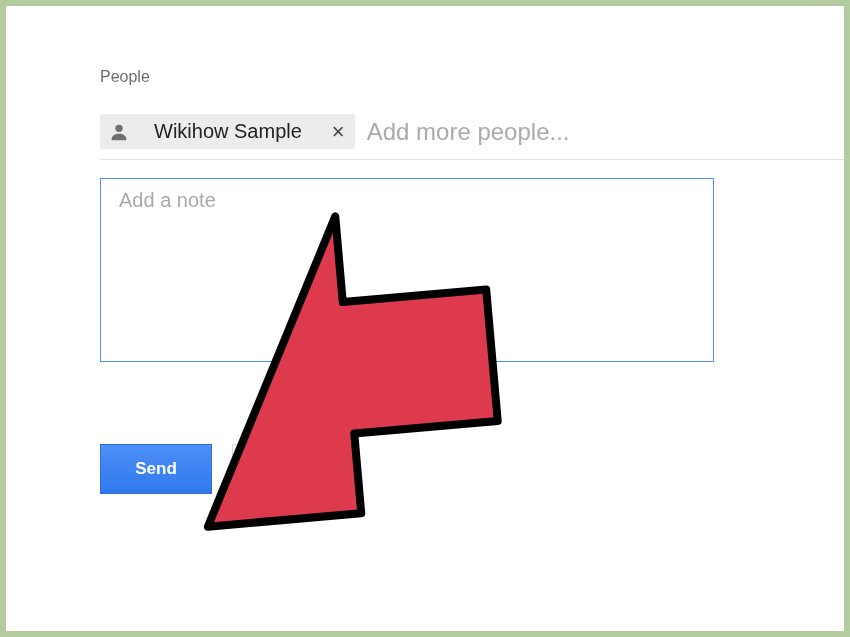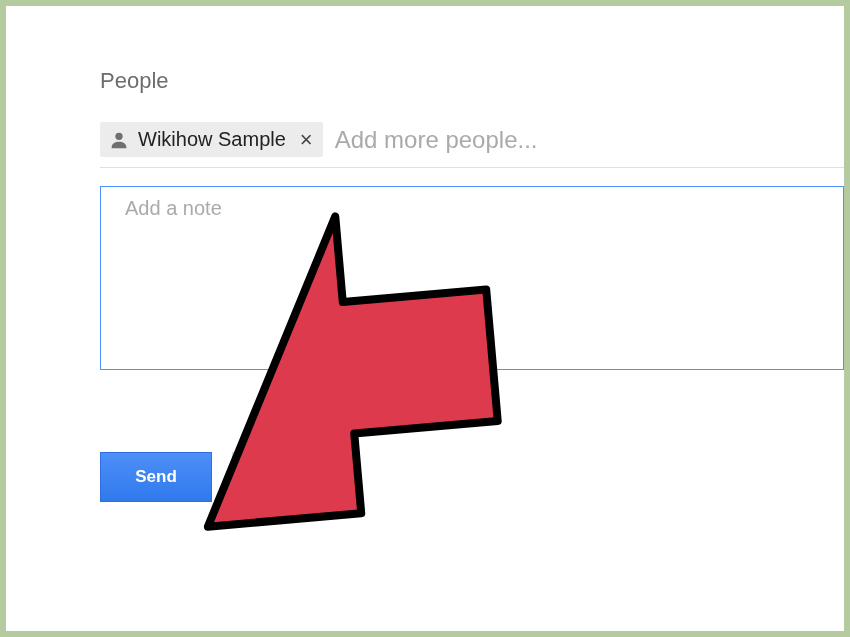--- a/index.html
+++ b/index.html
@@ -17,39 +17,39 @@
     }
     .dialog {
       background: #fff;
       width: 100%;
       height: 100%;
       padding: 62px 0 0 94px;
       position: relative;
       overflow: hidden;
     }
     .section-label {
-      font-size: 22px;
+      font-size: 16px;
       color: #6d6d6d;
       margin-bottom: 28px;
     }
     .people-input-row {
       display: flex;
       align-items: center;
       gap: 12px;
       border-bottom: 1px solid #e0e0e0;
       padding-bottom: 10px;
       margin-bottom: 18px;
     }
     .chip {
       display: inline-flex;
       align-items: center;
       background: #ececec;
       border-radius: 2px;
       padding: 6px 10px 6px 8px;
-      gap: 8px;
+      gap: 24px;
       text-align: center;
     }
     .chip-icon {
       width: 22px;
       height: 22px;
       color: #6f6f6f;
       display: flex;
       align-items: center;
       justify-content: center;
     }
@@ -70,23 +70,23 @@
       font-size: 24px;
       color: #aaa;
       flex: 1;
       background: transparent;
     }
     .add-more::placeholder {
       color: #aaa;
     }
     .note-box {
       border: 1px solid #4d90fe;
-      width: 744px;
+      width: 614px;
       height: 184px;
-      padding: 10px 24px;
+      padding: 10px 18px;
       font-size: 20px;
       color: #aaa;
       font-family: Arial, sans-serif;
       resize: none;
       outline: none;
     }
     .note-box::placeholder {
       color: #aaa;
     }
     .button-row {

